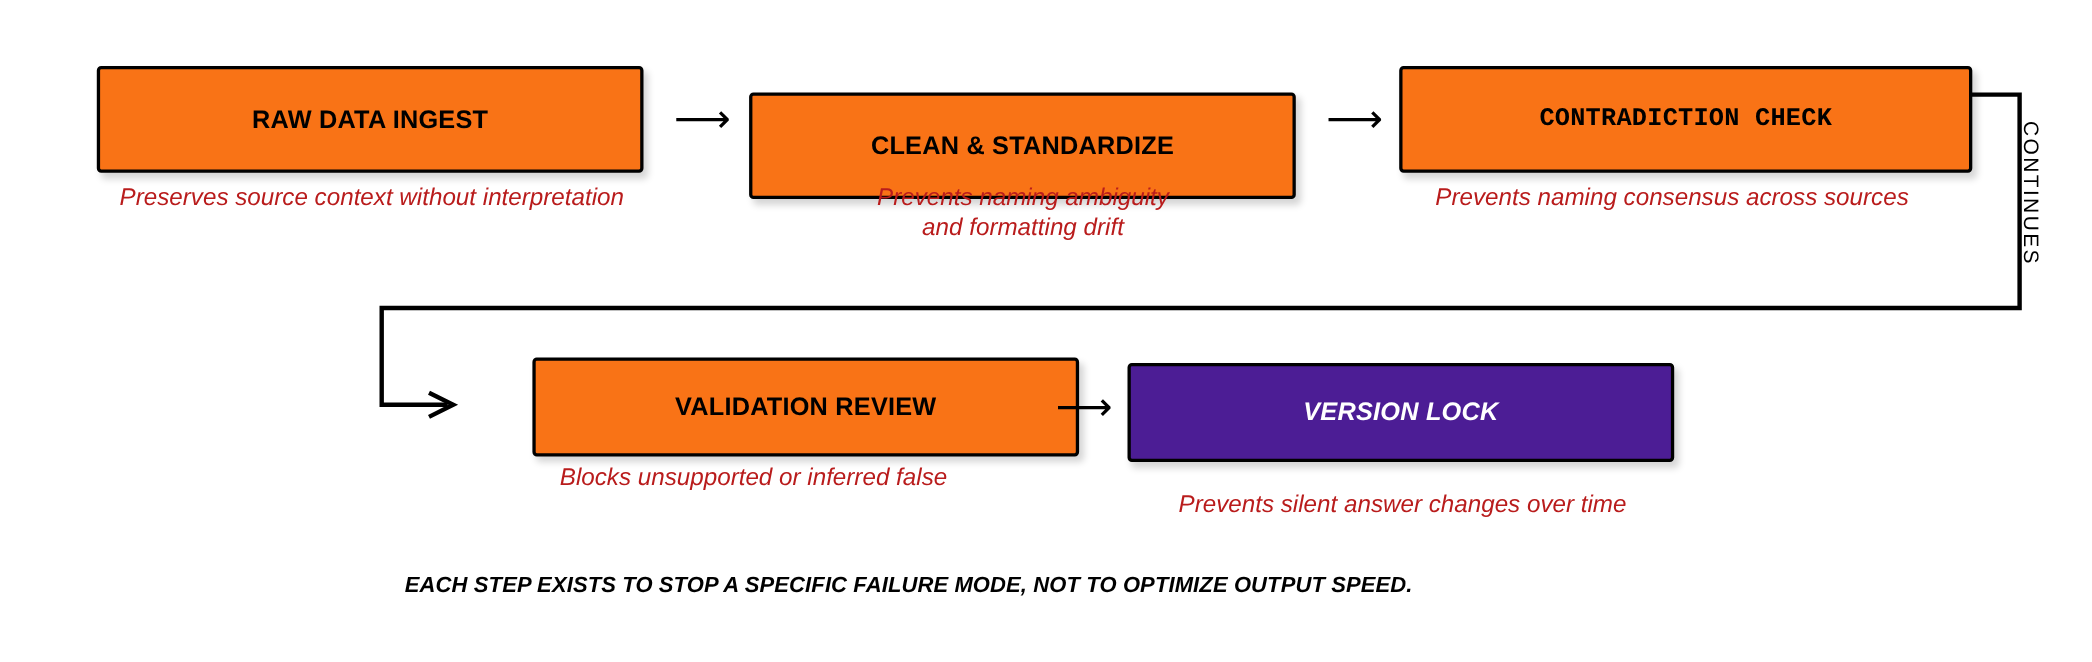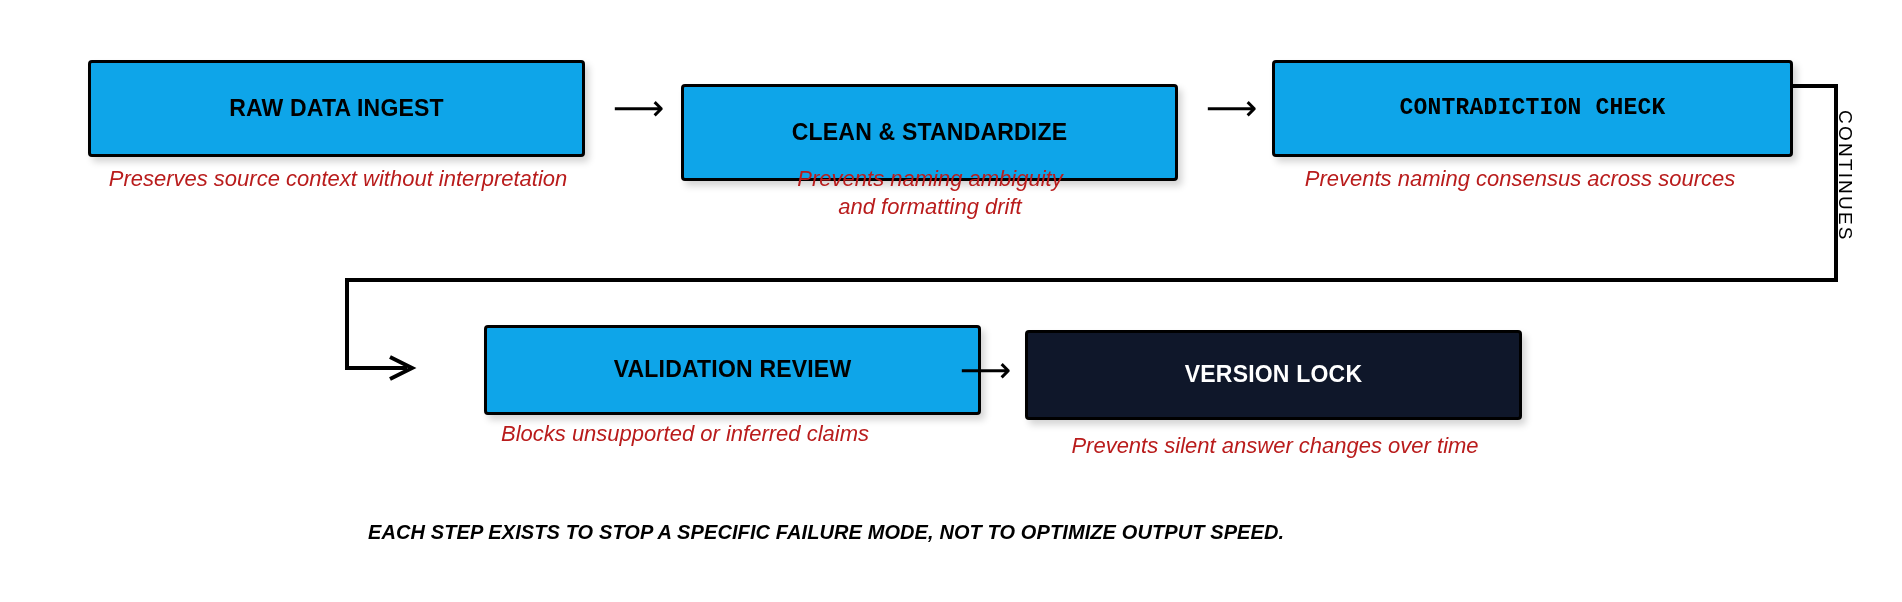--- a/index.html
+++ b/index.html
@@ -39,26 +39,27 @@
     position: absolute;
     box-sizing: border-box;
     border: 3px solid #000000;
     border-radius: 4px;
     display: flex;
     align-items: center;
     justify-content: center;
     box-shadow: 4px 5px 7px rgba(0,0,0,0.17);
   }
   .node.light {
-    background: #0ea5e9;
+    background: #f97316;
     align-items: center;
   }
   .node.accent {
-    background: #0f172a;
+    background: #4c1d95;
     border-color: #000000;
+    font-style: italic;
   }
   .node-label {
     font-weight: bold;
     letter-spacing: 0.2px;
     text-align: center;
     font-size: 23px;
     color: #000000;
     line-height: 1.1;
   }
   .node.accent .node-label {
@@ -141,26 +142,26 @@
   <div class="node light" style="left:1272px; top:60px; width:521px; height:97px;font-family:Liberation Mono, monospace;">
     <span class="node-label">CONTRADICTION CHECK</span>
   </div>
   <div class="caption" style="left:1230px; top:165px; width:580px;">Prevents naming consensus across sources</div>
 
   <div class="continues-label" style="left:1856px; top:110px;">CONTINUES</div>
 
   <div class="node light" style="left:436px; top:325px; width:497px; height:90px;margin-left:48px;">
     <span class="node-label">VALIDATION REVIEW</span>
   </div>
-  <div class="caption" style="left:425px; top:420px; width:520px;">Blocks unsupported or inferred claims</div>
+  <div class="caption" style="left:425px; top:420px; width:520px;">Blocks unsupported or inferred false</div>
 
   <div class="arrow-glyph" style="left:947px; top:330px; width:77px; height:80px; font-size:36px;">
     <span>⟶</span>
   </div>
 
   <div class="node accent" style="left:1025px; top:330px; width:497px; height:90px;">
     <span class="node-label">VERSION LOCK</span>
   </div>
-  <div class="caption" style="left:1015px; top:432px; width:520px;">Prevents silent answer changes over time</div>
+  <div class="caption" style="left:1015px; top:444px; width:520px;">Prevents silent answer changes over time</div>
 
   <div class="footer-note" style="left:368px; top:521px;">EACH STEP EXISTS TO STOP A SPECIFIC FAILURE MODE, NOT TO OPTIMIZE OUTPUT SPEED.</div>
 
 </div>
 
 </body></html>

